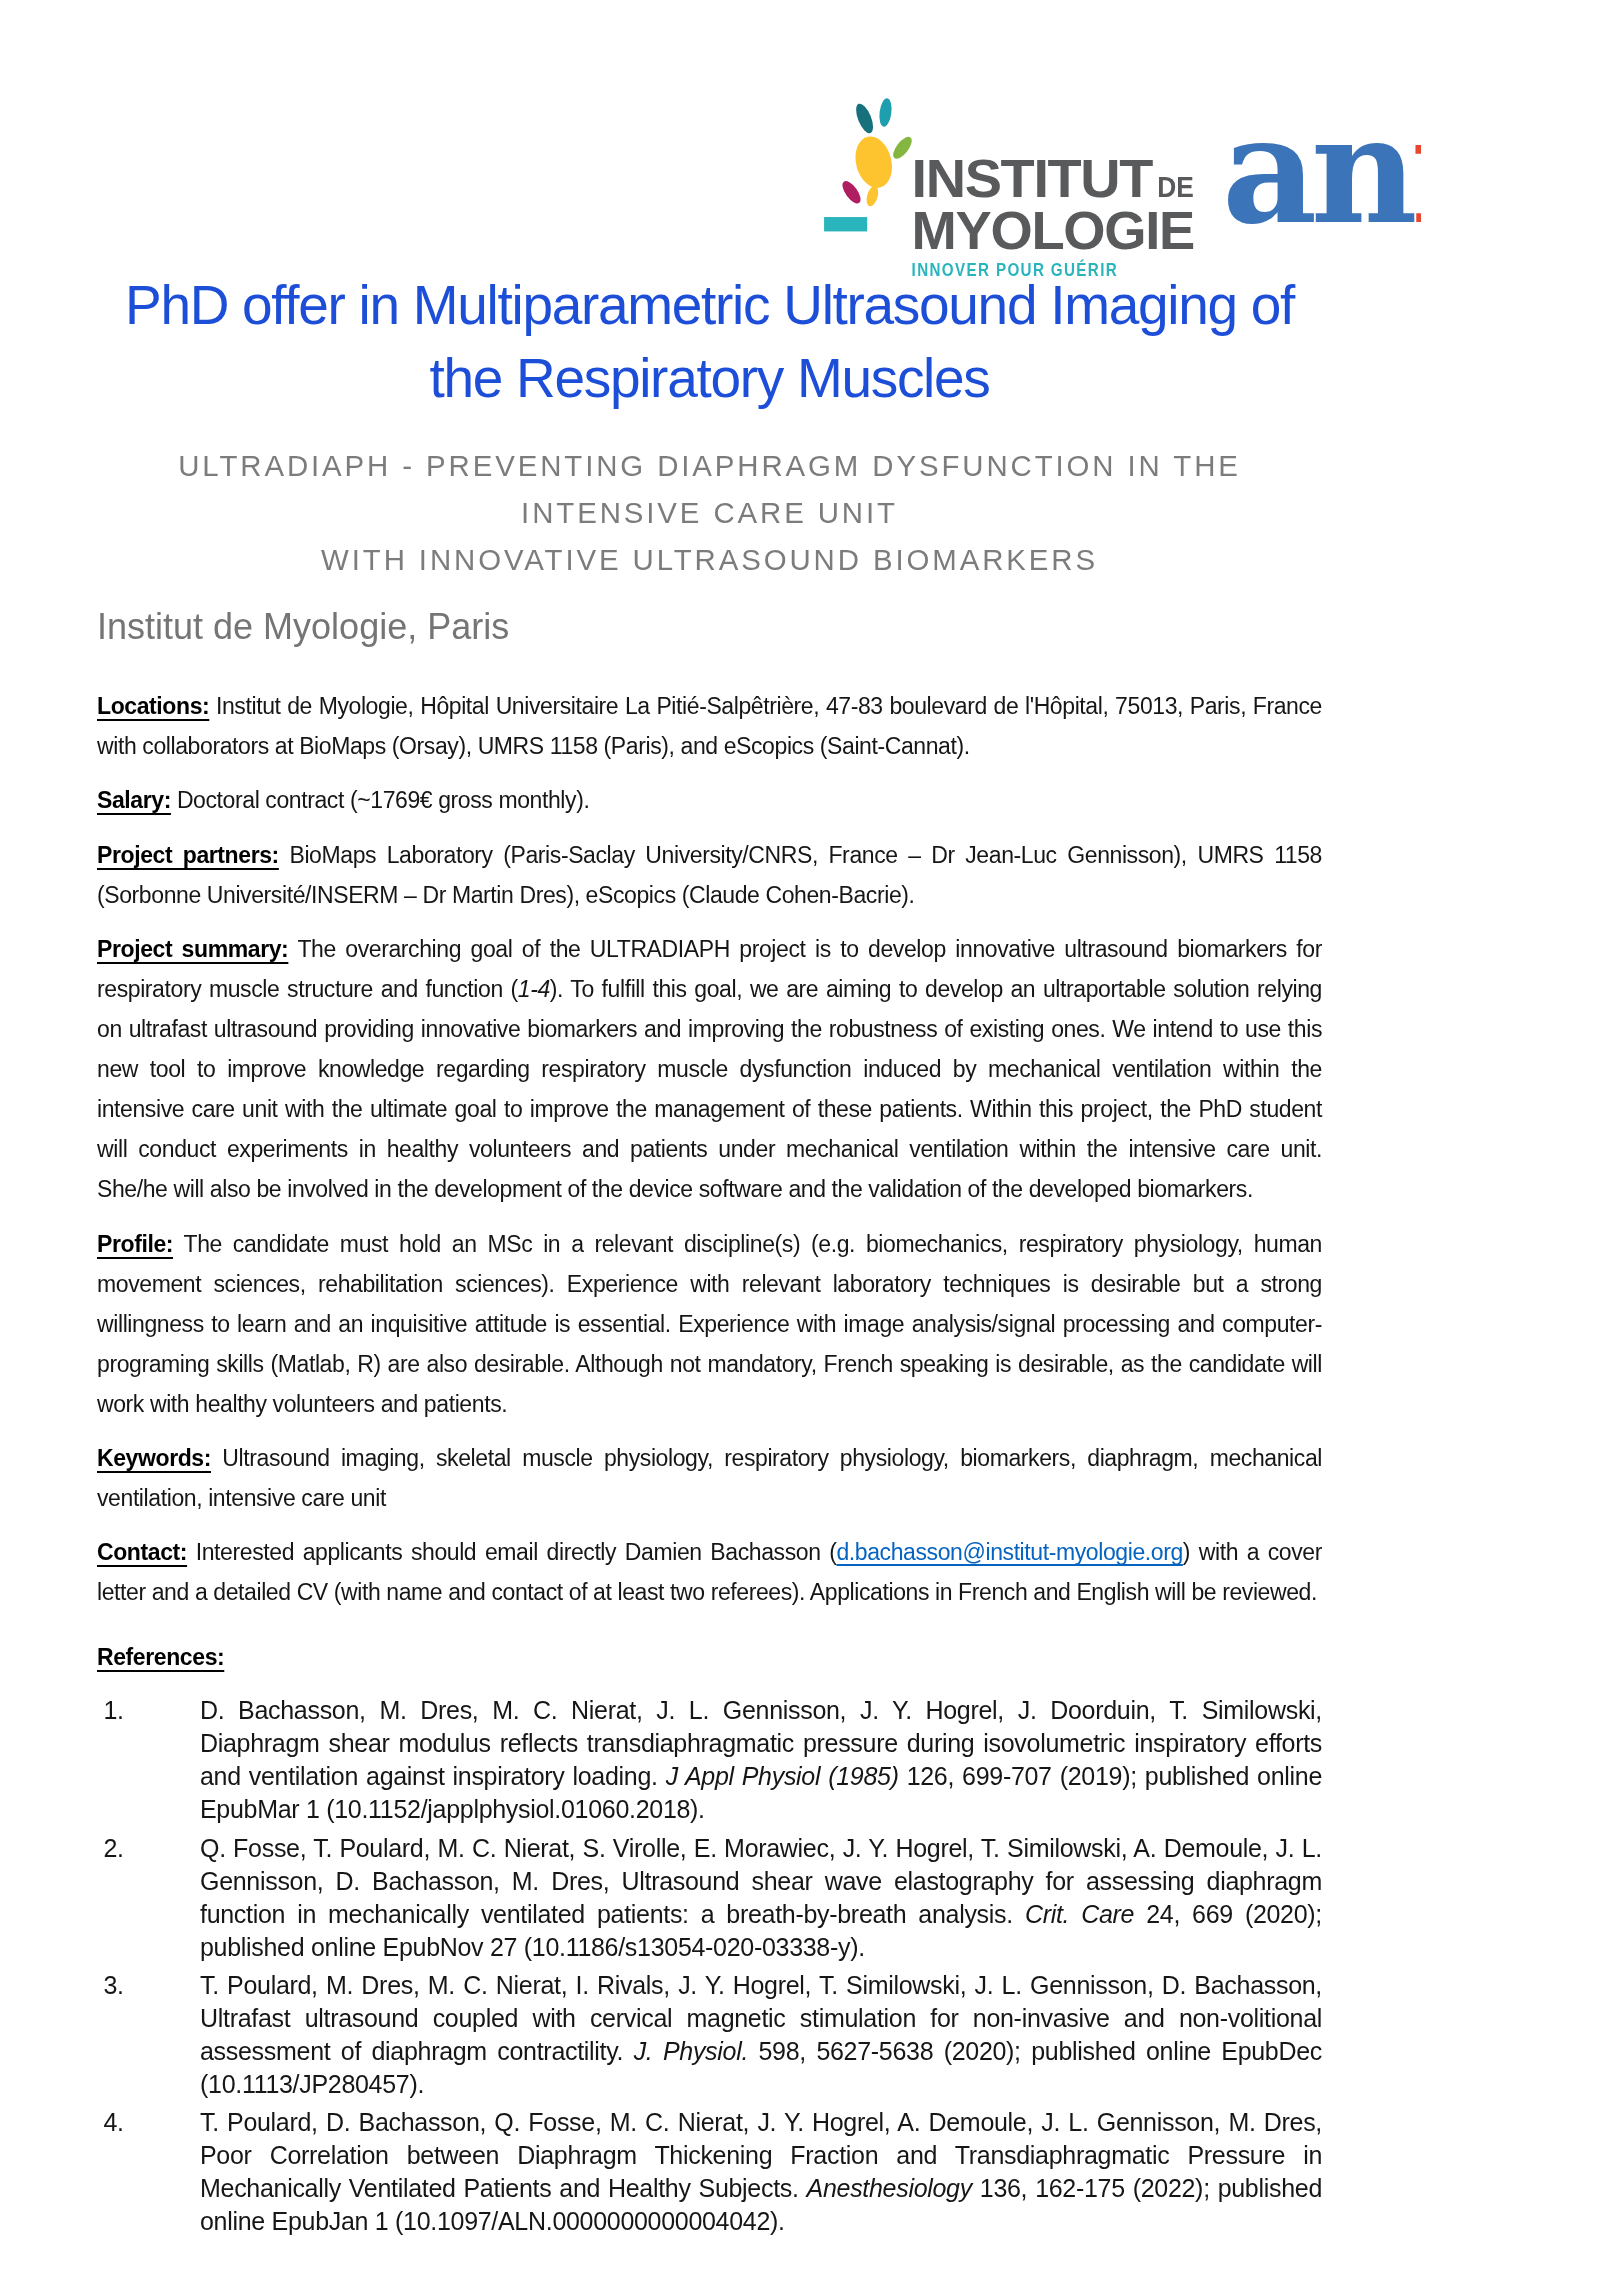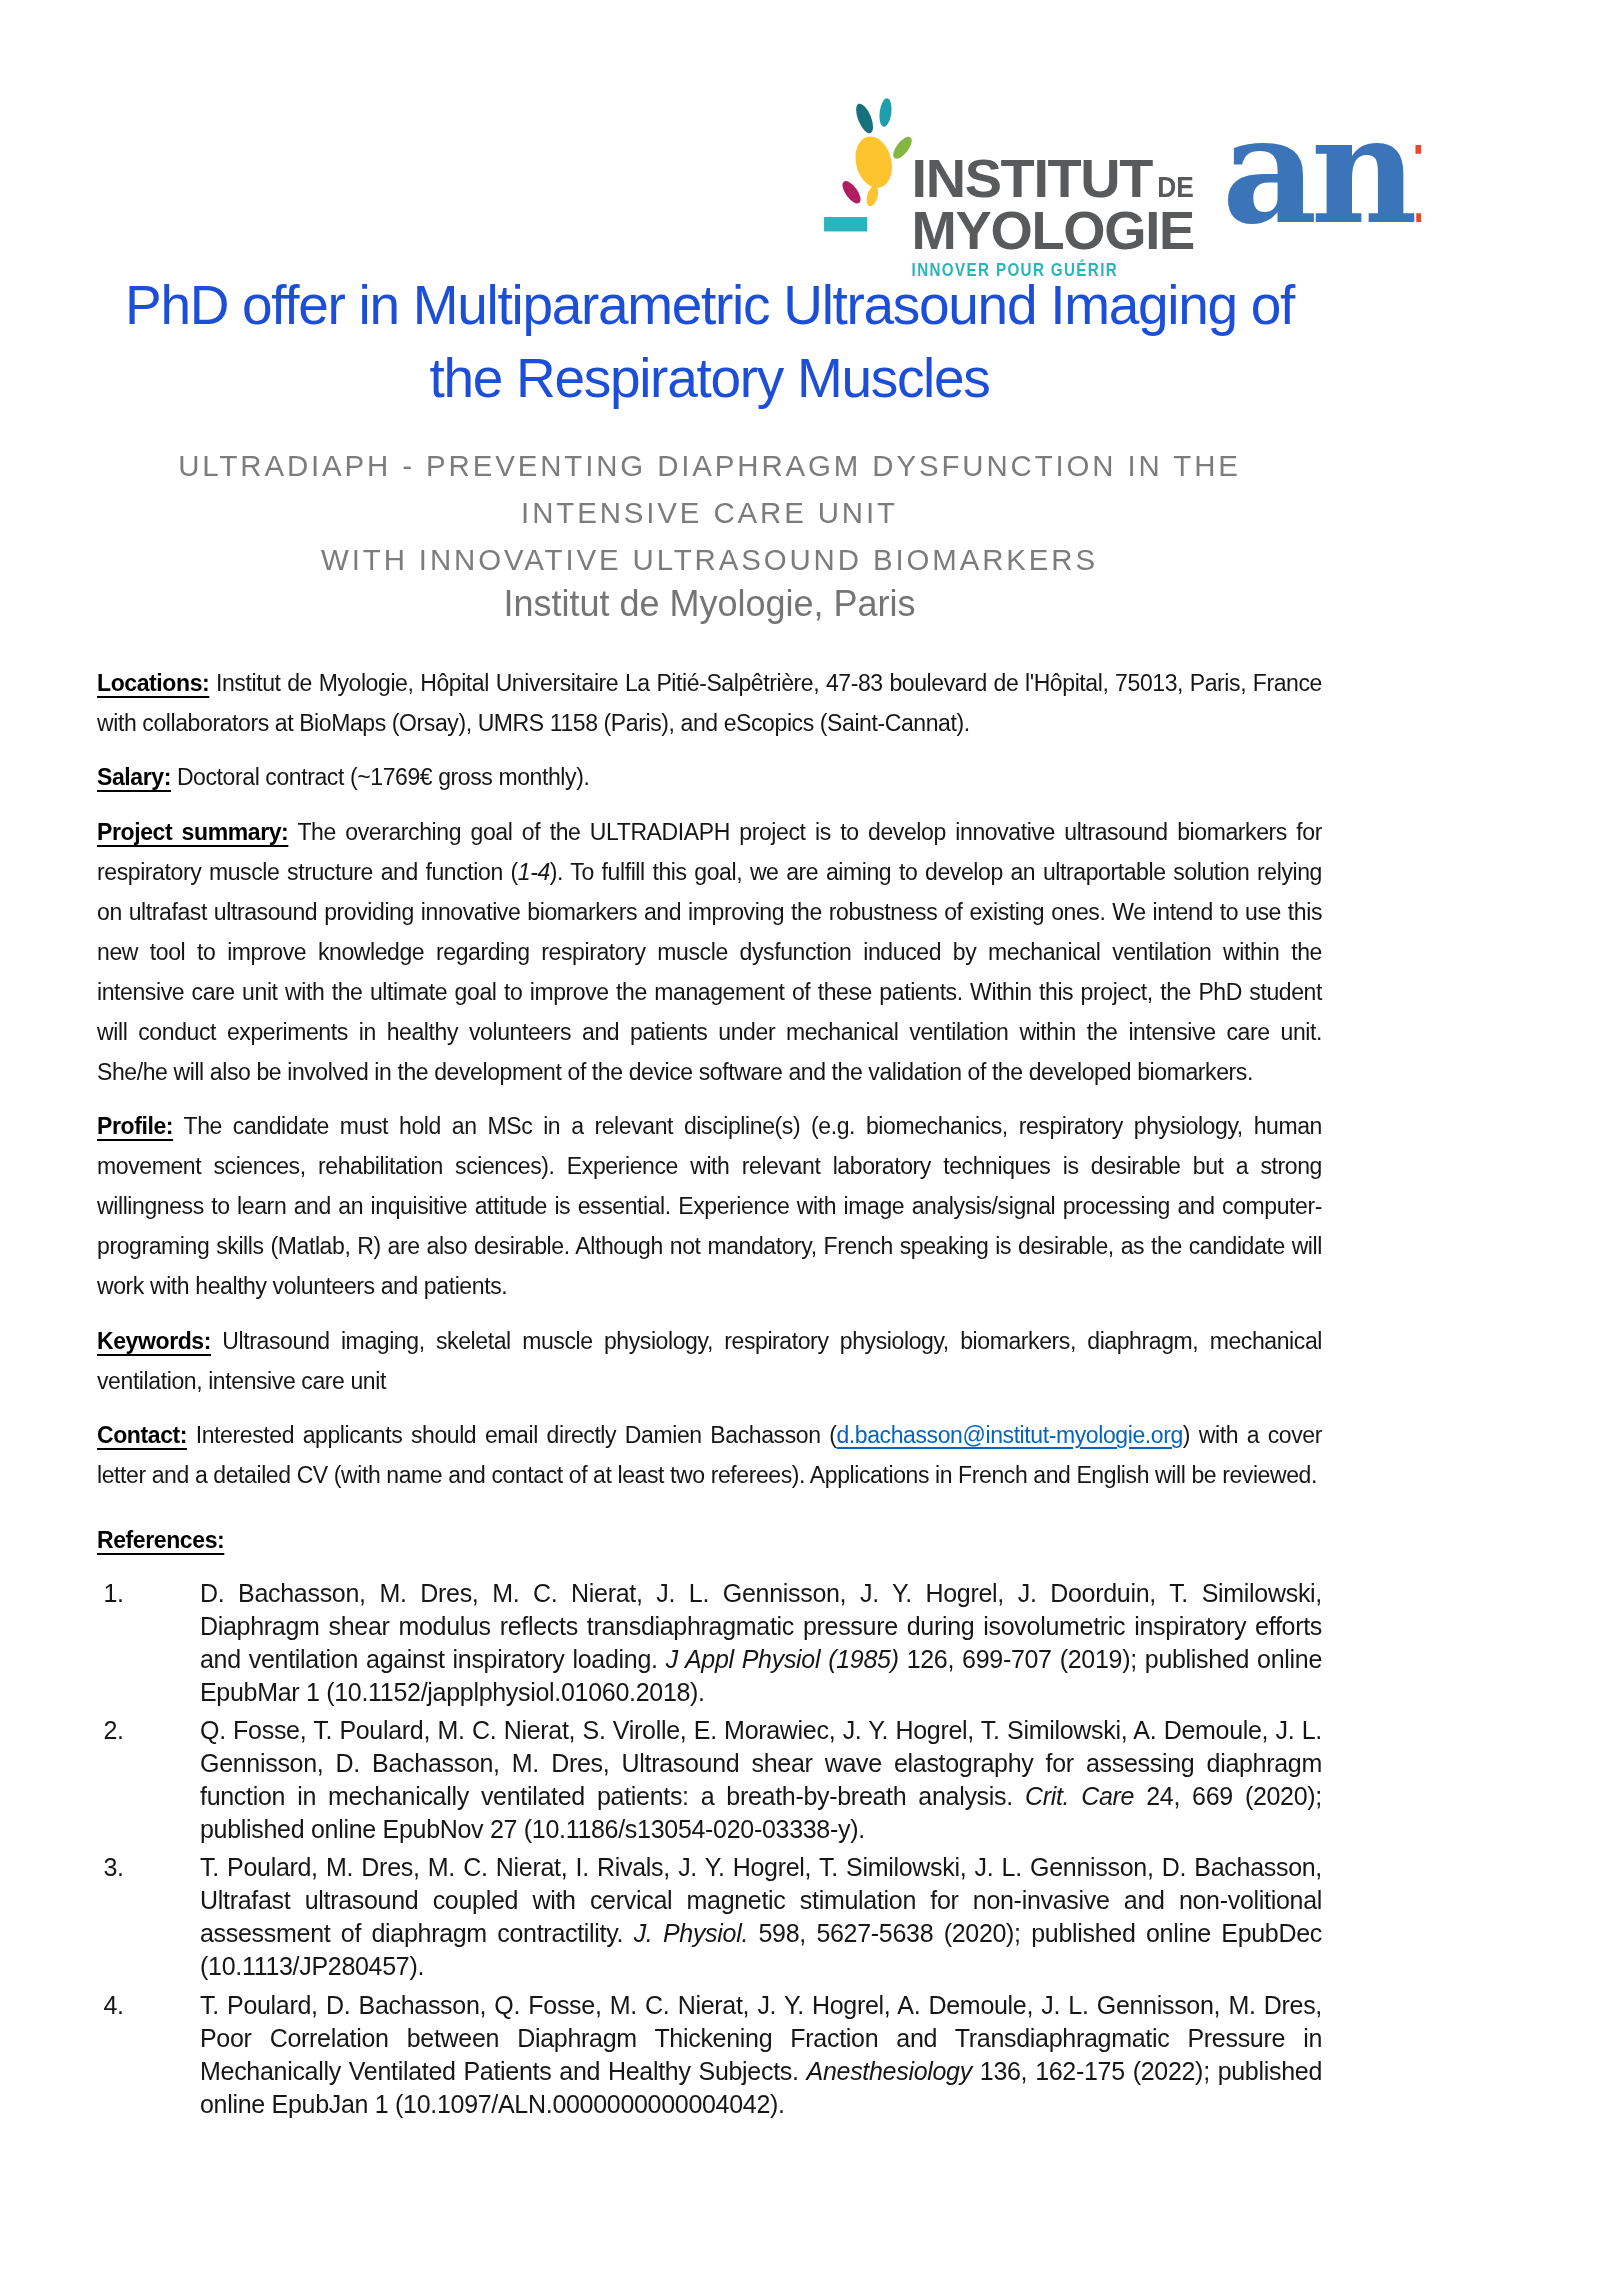--- a/index.html
+++ b/index.html
@@ -27,21 +27,21 @@
   .title{
     margin:6.5px 0 0;text-align:center;
     font-size:55px;font-weight:400;color:#1d4ed8;
     line-height:1.34;letter-spacing:-1.3px;
   }
   .subtitle{
     margin-top:26px;text-align:center;
     font-size:29.4px;color:#7c7c7c;letter-spacing:2.9px;line-height:1.6;
   }
   .byline{
-    margin-top:0;text-align:center;
+    margin-top:23px;text-align:left;
     font-size:36px;color:#757575;letter-spacing:0;
   }
 
   
   main{margin-top:38px;}
   .para{
     margin:0 0 14.4px 0;
     font-size:23px;line-height:40px;
     text-align:justify;letter-spacing:-0.4px;
     color:#161616;
@@ -107,20 +107,21 @@
     <div class="subtitle">
       <span>ULTRADIAPH - PREVENTING DIAPHRAGM DYSFUNCTION IN THE INTENSIVE CARE UNIT</span><br>
       <span>WITH INNOVATIVE ULTRASOUND BIOMARKERS</span>
     </div>
 
     <div class="byline">Institut de Myologie, Paris</div>
 
     <main id="paragraphs">
         <p class="para"><span class="label">Locations:</span><span> Institut de Myologie, Hôpital Universitaire La Pitié-Salpêtrière, 47-83 boulevard de l'Hôpital, 75013, Paris, France with collaborators at BioMaps (Orsay), UMRS 1158 (Paris), and eScopics (Saint-Cannat).</span></p>
         <p class="para"><span class="label">Salary:</span><span> Doctoral contract (~1769€ gross monthly).</span></p>
+        <p class="para"><span class="label">Project partners:</span><span> BioMaps Laboratory (Paris-Saclay University/CNRS, France – Dr Jean-Luc Gennisson), UMRS 1158 (Sorbonne Université/INSERM – Dr Martin Dres), eScopics (Claude Cohen-Bacrie).</span></p>
         <p class="para"><span class="label">Project summary:</span><span> The overarching goal of the ULTRADIAPH project is to develop innovative ultrasound biomarkers for respiratory muscle structure and function (</span><span class="i">1-4</span><span>). To fulfill this goal, we are aiming to develop an ultraportable solution relying on ultrafast ultrasound providing innovative biomarkers and improving the robustness of existing ones. We intend to use this new tool to improve knowledge regarding respiratory muscle dysfunction induced by mechanical ventilation within the intensive care unit with the ultimate goal to improve the management of these patients. Within this project, the PhD student will conduct experiments in healthy volunteers and patients under mechanical ventilation within the intensive care unit. She/he will also be involved in the development of the device software and the validation of the developed biomarkers.</span></p>
         <p class="para"><span class="label">Profile:</span><span> The candidate must hold an MSc in a relevant discipline(s) (e.g. biomechanics, respiratory physiology, human movement sciences, rehabilitation sciences). Experience with relevant laboratory techniques is desirable but a strong willingness to learn and an inquisitive attitude is essential. Experience with image analysis/signal processing and computer-programing skills (Matlab, R) are also desirable. Although not mandatory, French speaking is desirable, as the candidate will work with healthy volunteers and patients.</span></p>
         <p class="para"><span class="label">Keywords:</span><span> Ultrasound imaging, skeletal muscle physiology, respiratory physiology, biomarkers, diaphragm, mechanical ventilation, intensive care unit</span></p>
         <p class="para"><span class="label">Contact:</span><span> Interested applicants should email directly Damien Bachasson (</span><a href="#" class="link">d.bachasson@institut-myologie.org</a><span>) with a cover letter and a detailed CV (with name and contact of at least two referees). Applications in French and English will be reviewed.</span></p>
       </main>
 
     <section>
       <p class="para ref-heading">
         <span class="label">References:</span>
       </p>

